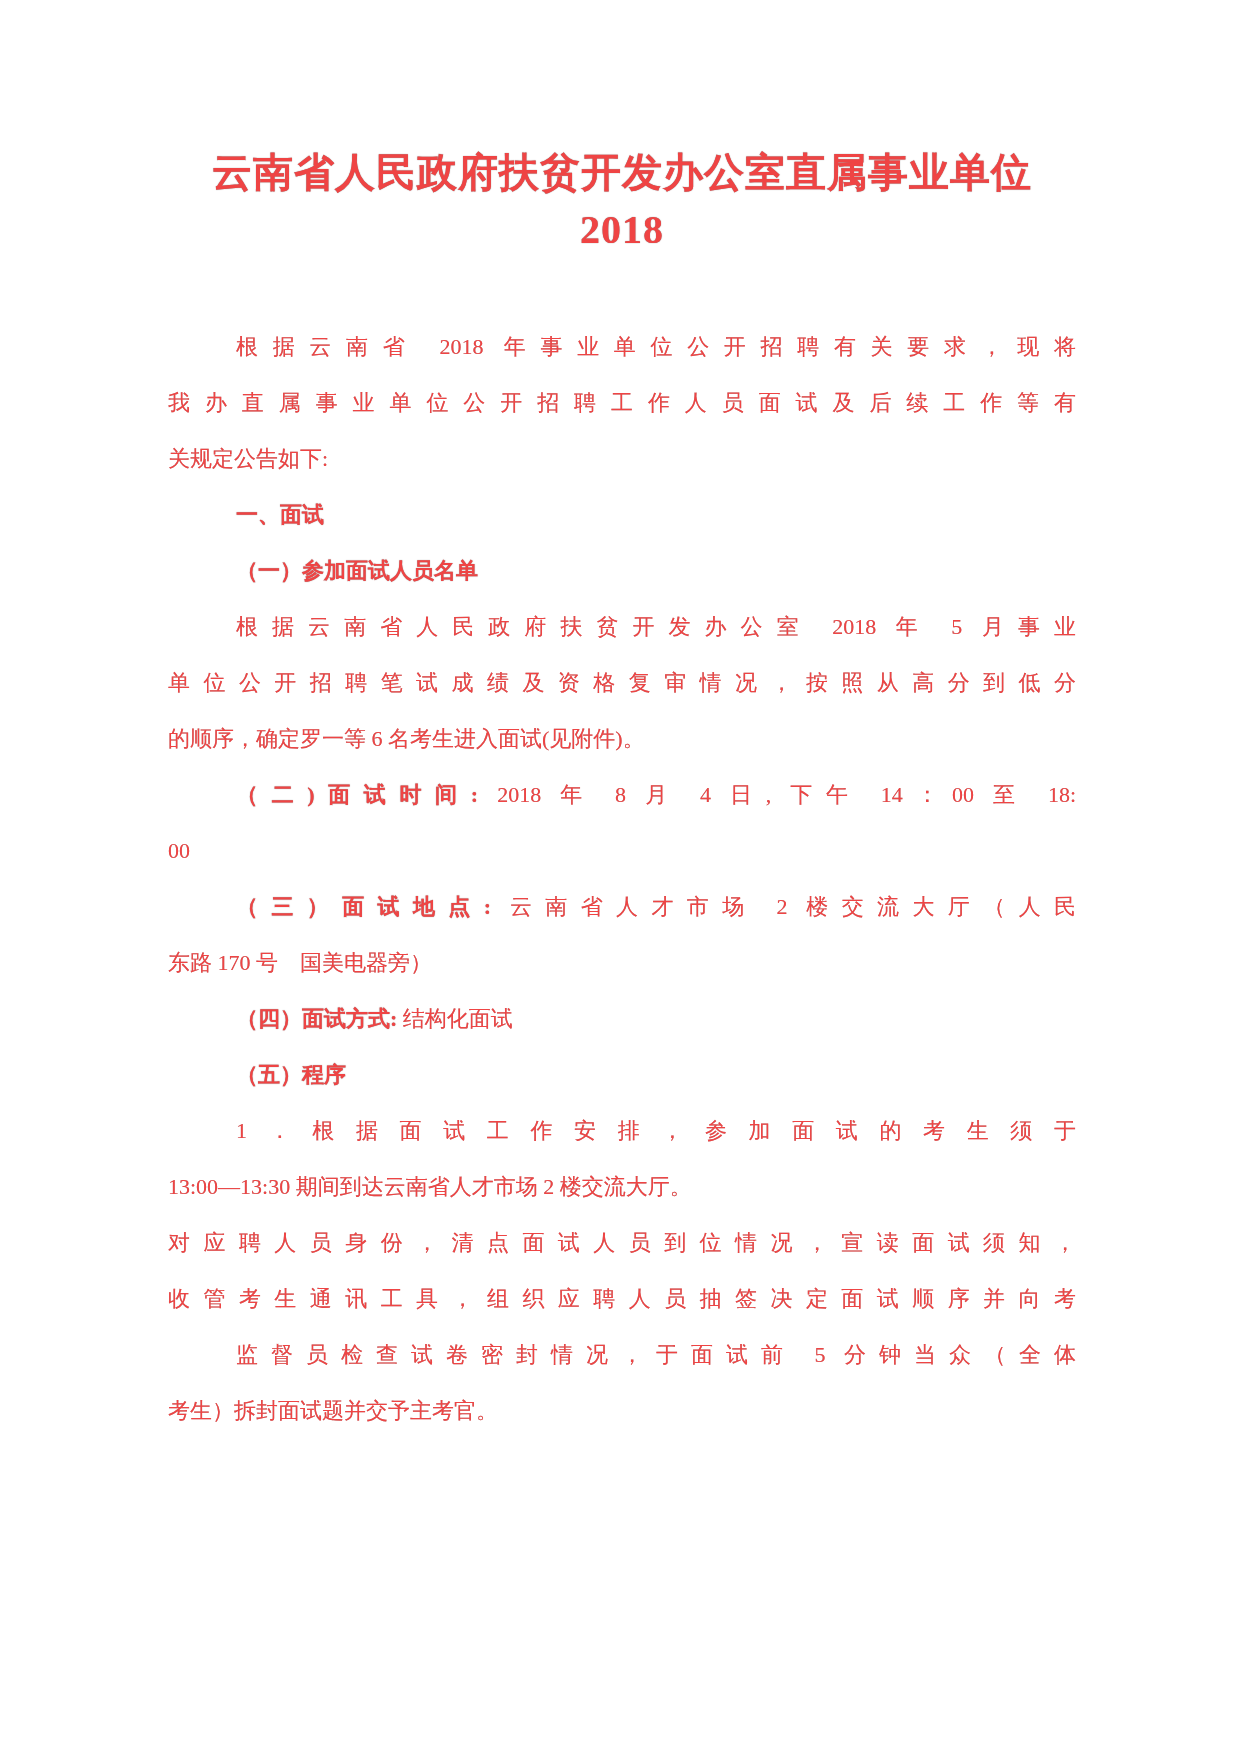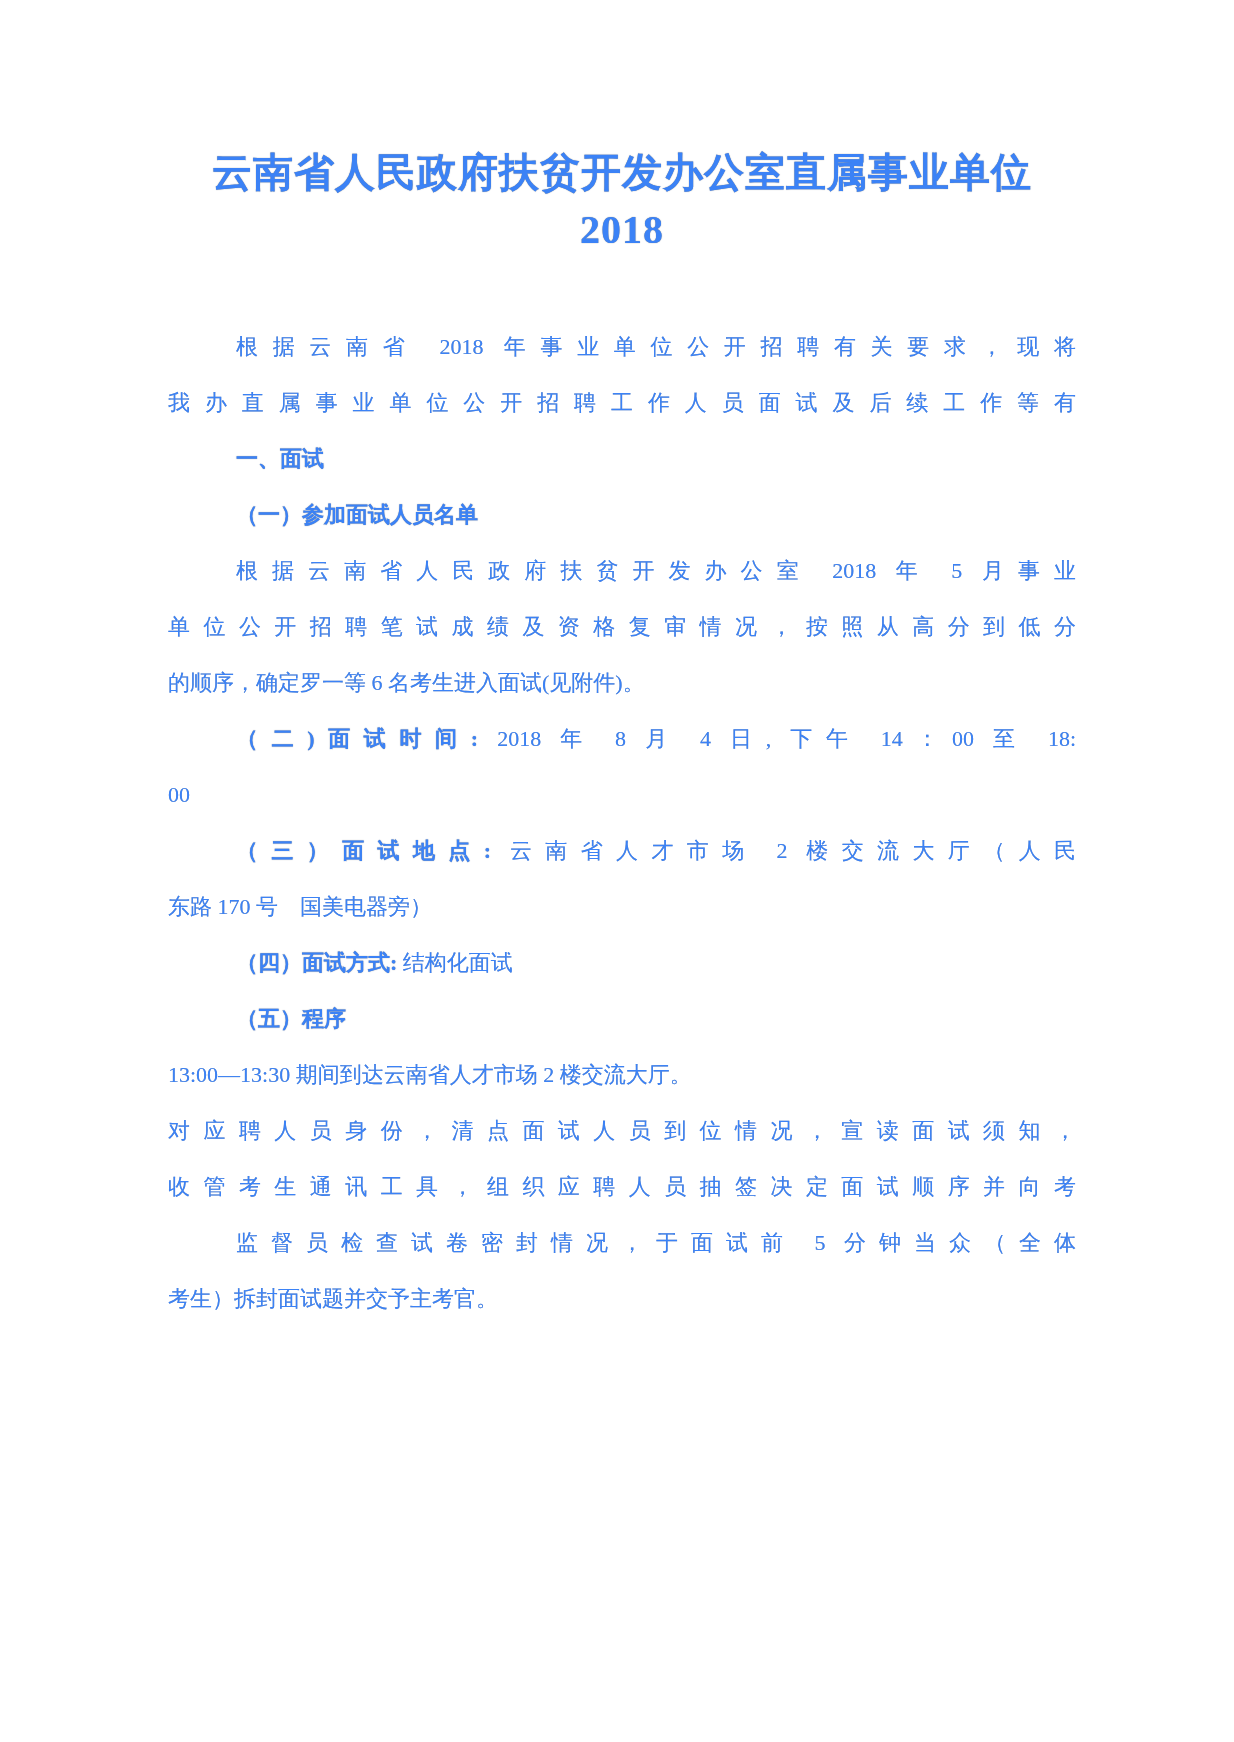--- a/index.html
+++ b/index.html
@@ -48,39 +48,41 @@
   }
   .seg-bold {
     font-weight: 900;
     text-shadow: 0 0 1px rgba(0,0,0,0.5);
     margin-top: 29px;
   }
 </style>
 </head>
 <body>
 
-<div class="page" style="background: rgb(255, 255, 255); color: #3b82f6;">
+<div class="page" style="background: rgb(255, 255, 255); color: #ef4444;">
   <div class="content">
     <div class="doc-title">
         <div>云南省人民政府扶贫开发办公室直属事业单位 2018</div>
       </div>
     <div class="doc-body">
         <div class="line indent justify"><span>根据云南省 2018 年事业单位公开招聘有关要求，现将</span></div>
         <div class="line justify"><span>我办直属事业单位公开招聘工作人员面试及后续工作等有</span></div>
+        <div class="line"><span>关规定公告如下:</span></div>
         <div class="line indent"><span class="seg-bold">一、面试</span></div>
         <div class="line indent"><span class="seg-bold">（一）参加面试人员名单</span></div>
         <div class="line indent justify"><span>根据云南省人民政府扶贫开发办公室 2018 年 5 月事业</span></div>
         <div class="line justify"><span>单位公开招聘笔试成绩及资格复审情况，按照从高分到低分</span></div>
         <div class="line"><span>的顺序，确定罗一等 6 名考生进入面试(见附件)。</span></div>
         <div class="line indent justify"><span class="seg-bold">（二)面试时间:</span><span> 2018 年 8 月 4 日, 下午 14：00 至 18:</span></div>
         <div class="line"><span>00</span></div>
         <div class="line indent justify"><span class="seg-bold">（三）面试地点:</span><span> 云南省人才市场 2 楼交流大厅（人民</span></div>
         <div class="line"><span>东路 170 号　国美电器旁）</span></div>
         <div class="line indent"><span class="seg-bold">（四）面试方式:</span><span> 结构化面试</span></div>
         <div class="line indent"><span class="seg-bold">（五）程序</span></div>
+        <div class="line indent justify"><span>1．根据面试工作安排，参加面试的考生须于</span></div>
         <div class="line"><span>13:00—13:30 期间到达云南省人才市场 2 楼交流大厅。</span></div>
         <div class="line justify"><span>对应聘人员身份，清点面试人员到位情况，宣读面试须知，</span></div>
         <div class="line justify"><span>收管考生通讯工具，组织应聘人员抽签决定面试顺序并向考</span></div>
         <div class="line indent justify"><span>监督员检查试卷密封情况，于面试前 5 分钟当众（全体</span></div>
         <div class="line"><span>考生）拆封面试题并交予主考官。</span></div>
       </div>
   </div>
 </div>
 
 </body></html>

